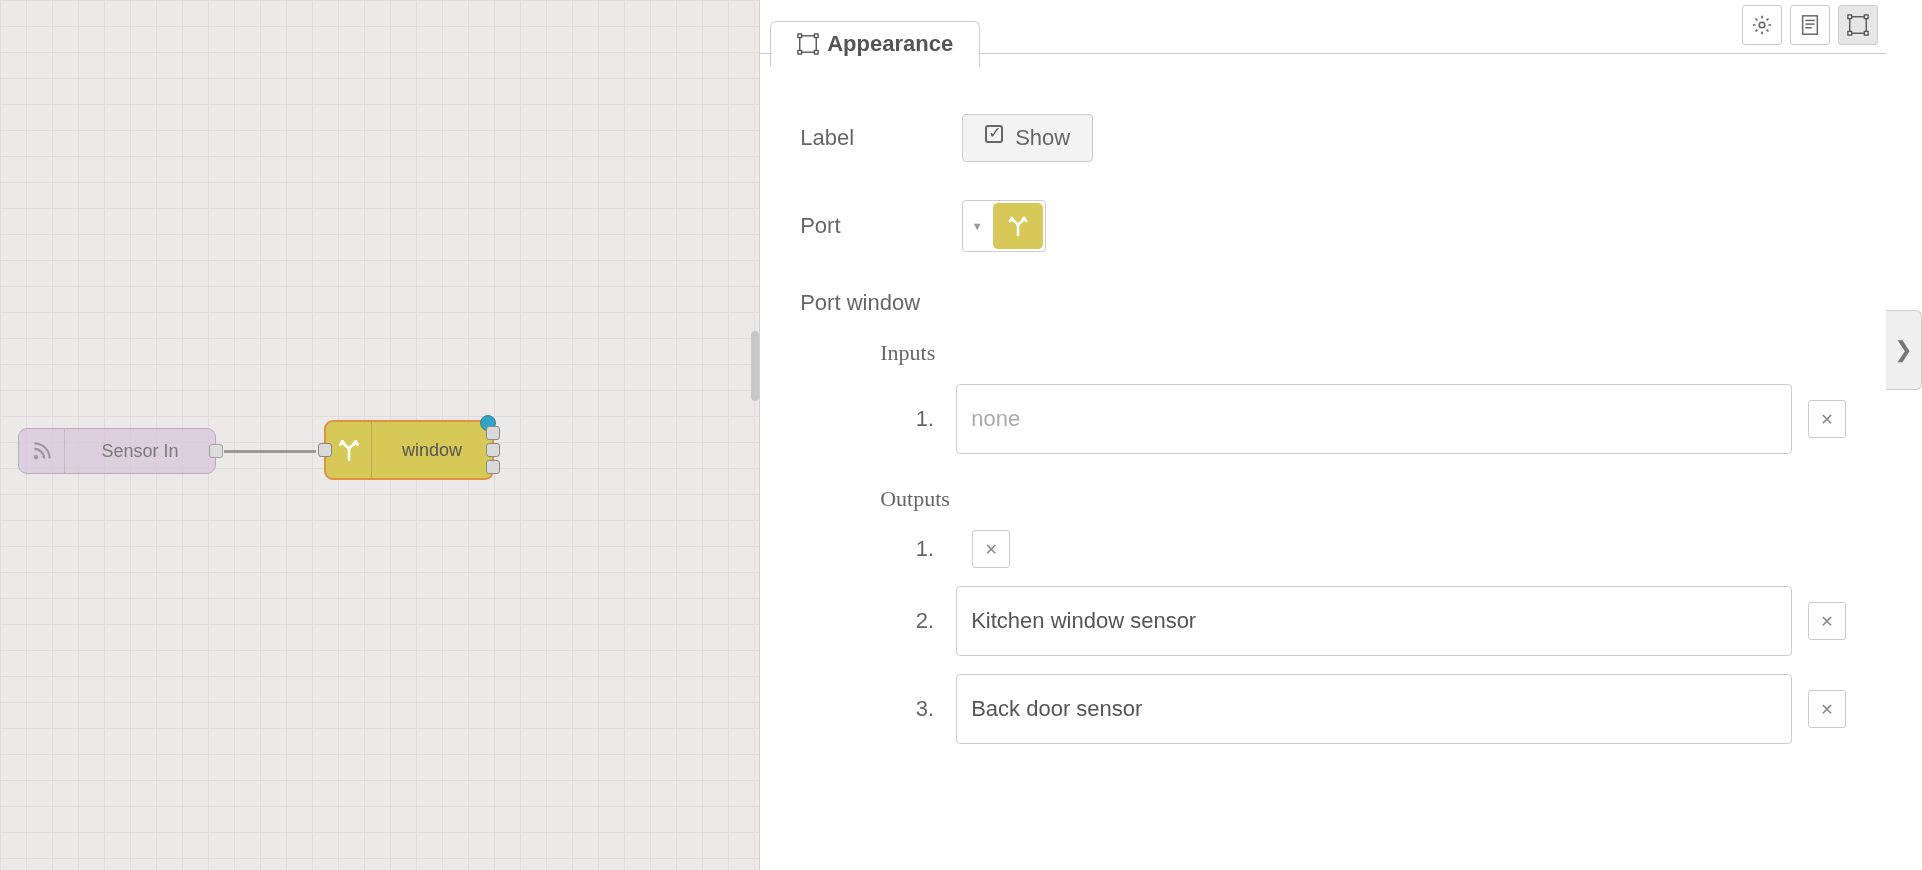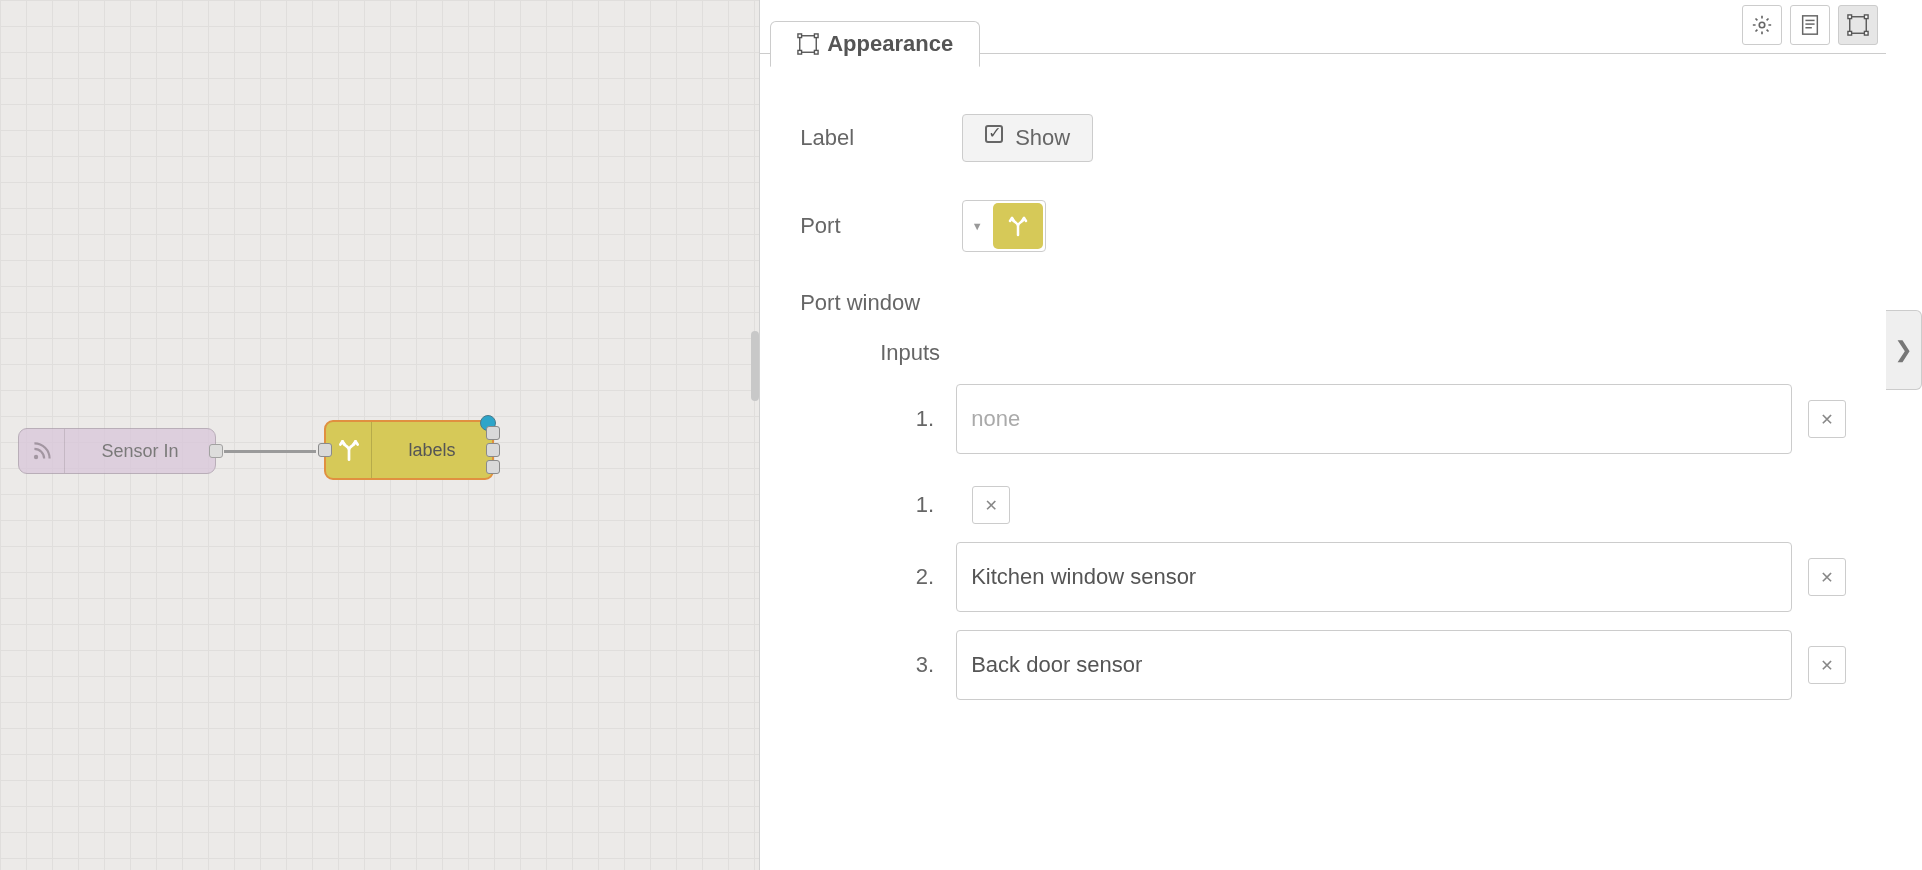--- a/index.html
+++ b/index.html
@@ -225,20 +225,21 @@
   }
   .section-title {
     font-size: 22px;
     color: #666;
     margin: 10px 0 24px 0;
   }
   .subsection-title {
     font-size: 22px;
     color: #666;
     margin: 0 0 18px 80px;
+    font-family: Liberation Serif, serif;
   }
   .port-row {
     display: flex;
     align-items: center;
     margin-bottom: 18px;
     padding-left: 80px;
   }
   .port-row .num {
     width: 76px;
     text-align: right;
@@ -309,21 +310,21 @@
 
     <div class="node switch">
       <div class="changed-dot"></div>
       <div class="port in"></div>
       <div class="iconbox">
         <svg class="switch-icon" viewBox="0 0 24 24">
           <path d="M12 21 V12 M12 12 C12 8 6 8 6 4 M12 12 C12 8 18 8 18 4" fill="none" stroke="#fff" stroke-width="2.5" stroke-linecap="round"></path>
           <path d="M6 4 l-2 3 M6 4 l2 3 M18 4 l-2 3 M18 4 l2 3" fill="none" stroke="#fff" stroke-width="2.5" stroke-linecap="round"></path>
         </svg>
       </div>
-      <div class="nodelabel">labels</div>
+      <div class="nodelabel">window</div>
       <div class="switch-outports">
         <div class="port"></div>
         <div class="port"></div>
         <div class="port"></div>
       </div>
     </div>
 
     <div class="scroll-thumb"></div>
   </div>
 
@@ -397,20 +398,21 @@
 
         <div class="port-row">
           <div class="num">1.</div>
           <input type="text" placeholder="none" style="">
           <div class="clearbtn">
             <span>✕</span>
           </div>
         </div>
 
         <div style="height:14px"></div>
+        <div class="subsection-title">Outputs</div>
 
         <div class="port-row">
           <div class="num">1.</div>
           <div class="clearbtn">
             <span>✕</span>
           </div>
         </div>
         <div class="port-row">
           <div class="num">2.</div>
           <input type="text" value="Kitchen window sensor" style="">

